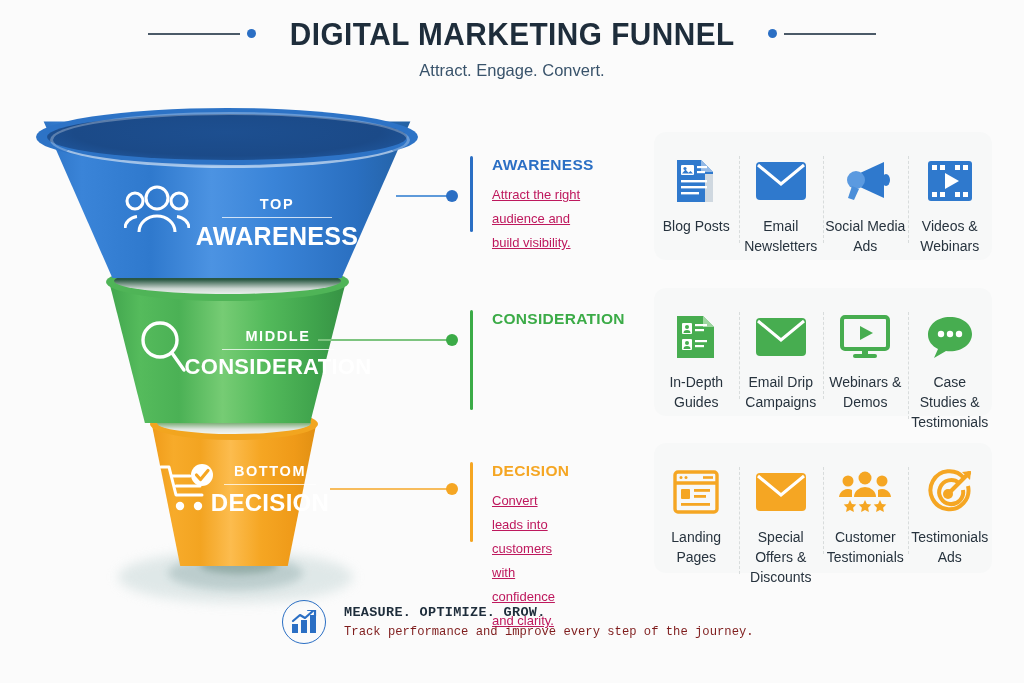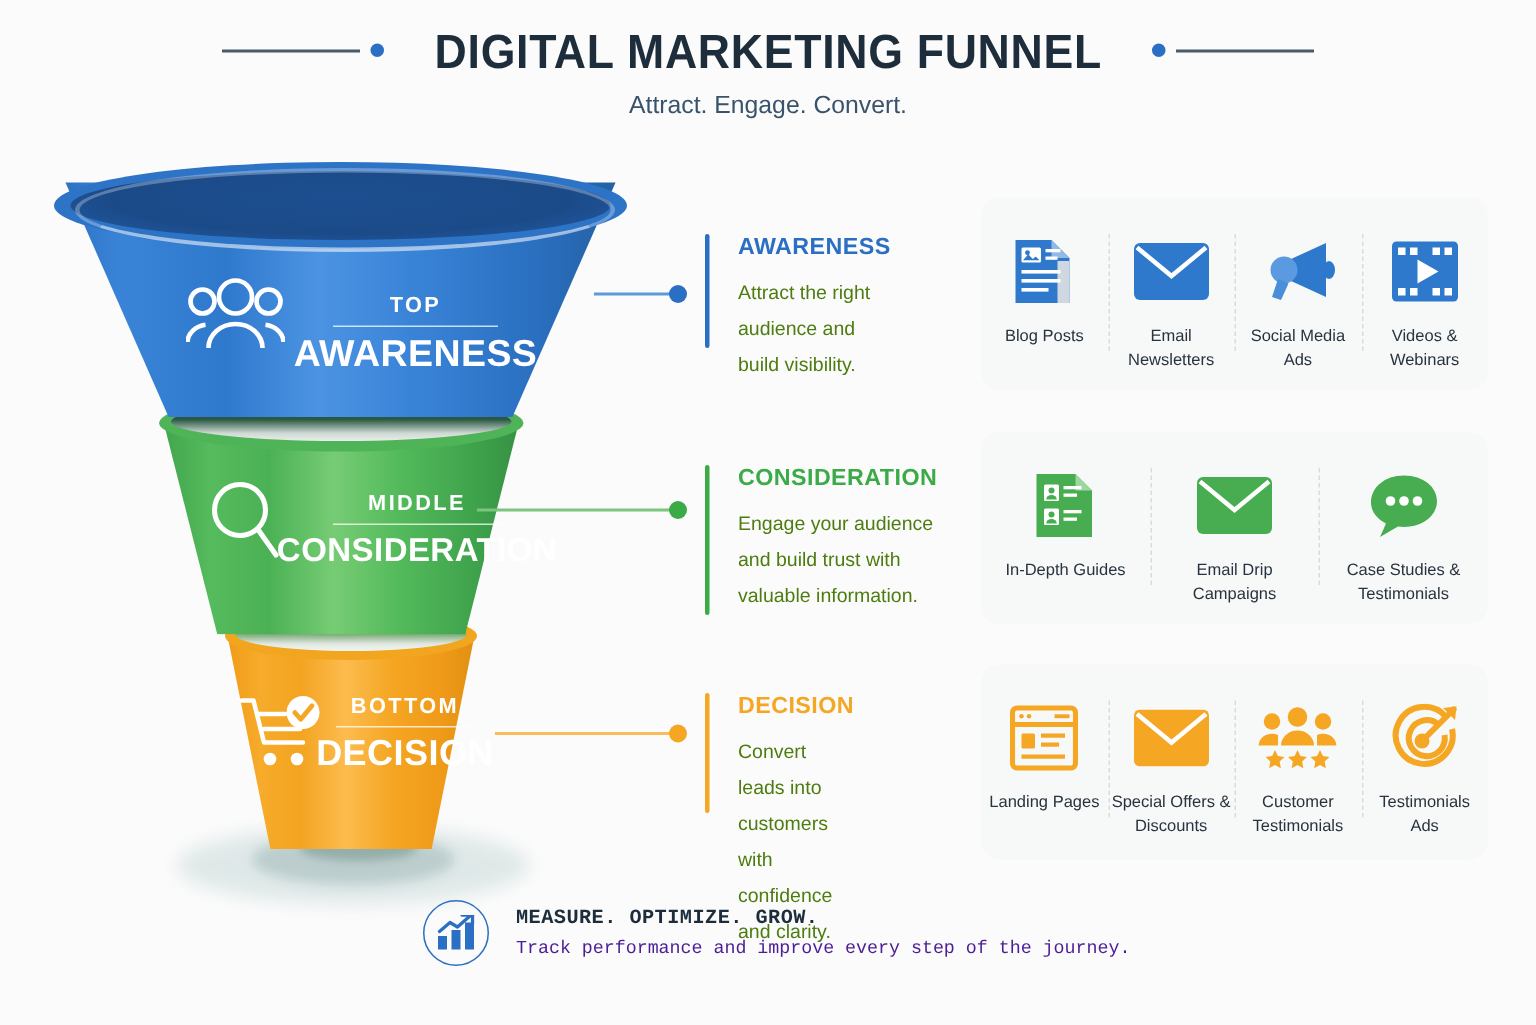--- a/index.html
+++ b/index.html
@@ -97,38 +97,38 @@
   
   .conn{position:absolute;height:12px;}
   .conn i{position:absolute;top:5px;left:0;height:2px;}
   .conn b{position:absolute;top:0;right:0;width:12px;height:12px;border-radius:50%;}
 
   
   .txtcol{position:absolute;left:470px;}
   .txtblk{position:absolute;padding-left:22px;}
   .txtblk .bar{position:absolute;left:0;top:0;width:3px;height:100%;border-radius:2px;}
   .txtblk h3{margin:0 0 9px 0;font-size:15.5px;font-weight:bold;letter-spacing:.3px;}
-  .txtblk p{margin:0;font-size:13px;line-height:1.85;color:#4d7c0f;max-width:168px;}
+  .txtblk p{margin:0;font-size:13px;line-height:1.85;color:#be185d;max-width:168px;text-decoration:underline;}
 
   
   .card{position:absolute;left:654px;width:338px;background:#f7f8f8;border-radius:12px;}
   .card .grid{display:flex;height:100%;align-items:flex-start;padding-top:22px;box-sizing:border-box;}
   .cell{flex:1;text-align:center;position:relative;}
   .cell+.cell:before{content:"";position:absolute;left:0;top:2px;bottom:14px;width:0;
     border-left:1px dashed #d8dcdc;}
   .cell .ic{height:54px;display:flex;align-items:center;justify-content:center;}
-  .cell .cap{margin-top:9px;font-size:11px;line-height:1.42;color:#27333e;padding:0 2px;}
+  .cell .cap{margin-top:9px;font-size:14px;line-height:1.42;color:#27333e;padding:0 2px;}
 
   
   .footer{position:absolute;left:282px;top:600px;display:flex;align-items:center;font-family:Liberation Mono, monospace;}
   .footer .circ{width:44px;height:44px;border-radius:50%;border:1.8px solid #2b6fc4;
     display:flex;align-items:center;justify-content:center;box-sizing:border-box;}
   .footer .ftxt{margin-left:18px;}
   .footer h4{margin:0 0 5px 0;font-size:13.5px;font-weight:bold;color:#1e2d3b;letter-spacing:.3px;}
-  .footer p{margin:0;font-size:12.2px;color:#4c1d95;}
+  .footer p{margin:0;font-size:12.2px;color:#7f1d1d;}
 </style>
 </head>
 <body>
 
 <div id="stage">
 
   <div class="header">
     <span class="rule left"><i></i><b></b></span>
     <span class="title">DIGITAL MARKETING FUNNEL</span>
     <span class="rule right"><i></i><b></b></span>
@@ -221,21 +221,20 @@
 
   <div class="txtcol">
     <div class="txtblk" style="top:156px;height:76px;">
       <div class="bar" style="background:#2b6fc4;"></div>
       <h3 style="color:#2b6fc4;">AWARENESS</h3>
       <p>Attract the right audience and build visibility.</p>
     </div>
     <div class="txtblk" style="top:310px;height:100px;">
       <div class="bar" style="background:#3bab47;"></div>
       <h3 style="color:#3bab47;">CONSIDERATION</h3>
-      <p>Engage your audience and build trust with valuable information.</p>
     </div>
     <div class="txtblk" style="top:462px;height:80px;">
       <div class="bar" style="background:#f5a623;"></div>
       <h3 style="color:#f5a623;">DECISION</h3>
       <p style="max-width:180px;">Convert leads into customers with confidence and clarity.</p>
     </div>
   </div>
 
   <div class="card" style="top:132px;height:128px;">
     <div class="grid">
@@ -322,20 +321,31 @@
         <div class="ic">
           <svg width="50" height="38" viewBox="0 0 50 38">
             <rect x="0" y="0" width="50" height="38" rx="4" fill="#47ad50"></rect>
             <path d="M2 3 L25 22 L48 3" fill="none" stroke="#ffffff" stroke-width="3"></path>
           </svg>
         </div>
         <div class="cap">Email Drip Campaigns</div>
       </div>
       <div class="cell">
         <div class="ic">
+          <svg width="50" height="44" viewBox="0 0 50 44">
+            <rect x="2" y="2" width="46" height="32" rx="3" fill="none" stroke="#47ad50" stroke-width="4"></rect>
+            <path d="M20 11 L33 18 L20 25 z" fill="#47ad50"></path>
+            <path d="M22 34 h6 v5 h-6 z" fill="#47ad50"></path>
+            <rect x="13" y="39" width="24" height="4" rx="2" fill="#47ad50"></rect>
+          </svg>
+        </div>
+        <div class="cap">Webinars &amp; Demos</div>
+      </div>
+      <div class="cell">
+        <div class="ic">
           <svg width="48" height="44" viewBox="0 0 48 44">
             <path d="M24 2 C11 2 2 10 2 20 C2 26 6 31 12 34 L8 43 L20 36 C21.3 36.2 22.6 36.3 24 36.3 C37 36.3 46 28.5 46 19 C46 9.8 37 2 24 2 z" fill="#47ad50"></path>
             <circle cx="15" cy="19" r="3.2" fill="#ffffff"></circle>
             <circle cx="24" cy="19" r="3.2" fill="#ffffff"></circle>
             <circle cx="33" cy="19" r="3.2" fill="#ffffff"></circle>
           </svg>
         </div>
         <div class="cap">Case Studies &amp; Testimonials</div>
       </div>
     </div>

